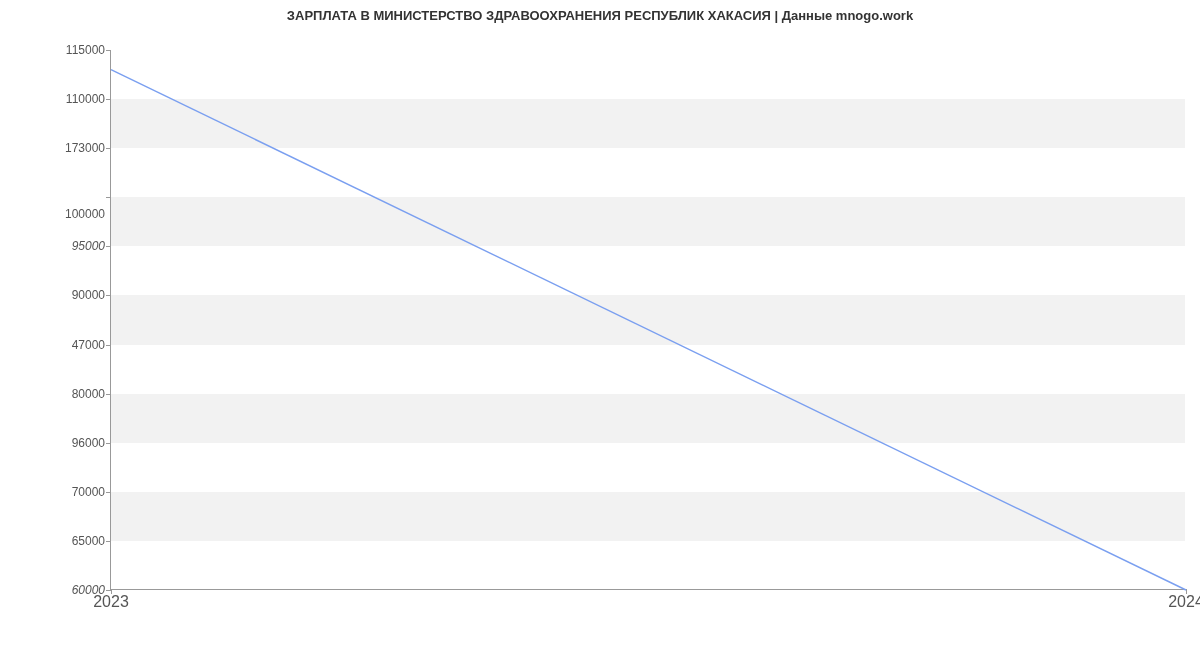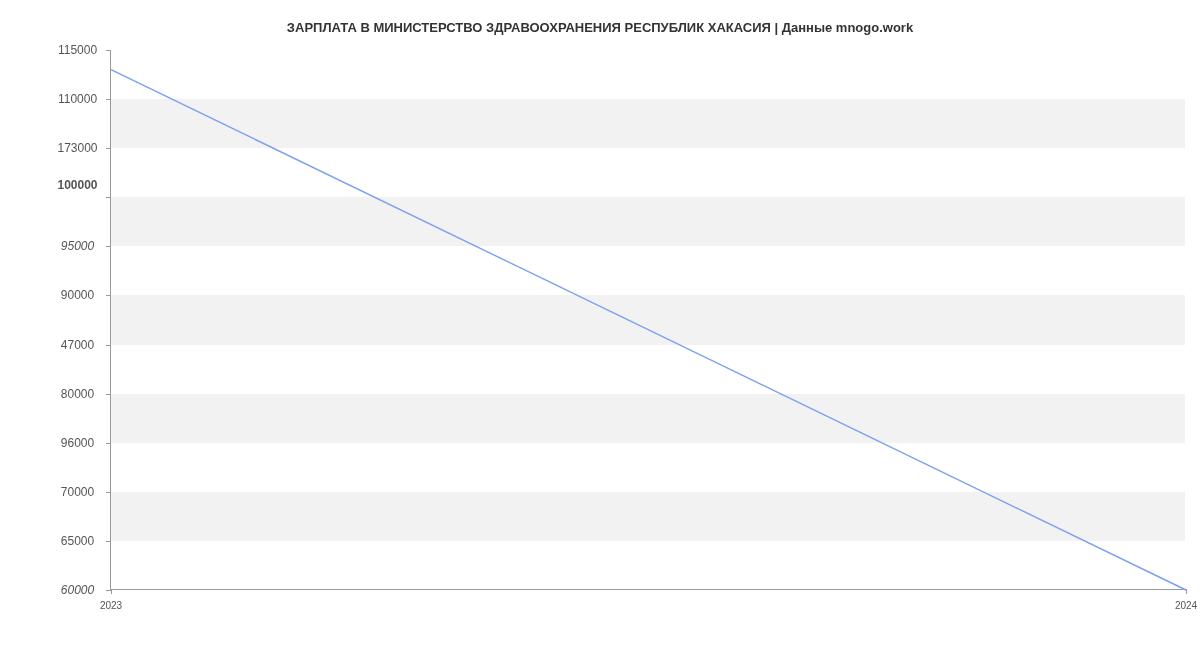--- a/index.html
+++ b/index.html
@@ -8,21 +8,21 @@
       background: #fff;
       width: 1200px;
       height: 650px;
       position: relative;
     }
     .chart-title {
       text-align: center;
       font-size: 13px;
       font-weight: bold;
       color: #333;
-      padding-top: 20px;
+      padding-top: 8px;
     }
     .plot-wrap {
       position: absolute;
       left: 50px;
       top: 40px;
       width: 1135px;
       height: 575px;
     }
     .plot-area {
       position: absolute;
@@ -36,29 +36,29 @@
     .grid-band {
       position: absolute;
       left: 0;
       width: 100%;
       background: #f2f2f2;
     }
     .y-tick {
       position: absolute;
       right: 1080px;
       width: 55px;
-      text-align: center;
+      text-align: right;
       font-size: 12px;
       color: #555;
       transform: translateY(-50%);
     }
     .x-tick {
       position: absolute;
       bottom: -22px;
-      font-size: 10px;
+      font-size: 16px;
       color: #555;
       transform: translateX(-50%);
     }
     .y-axis-tick-mark {
       position: absolute;
       left: -5px;
       width: 5px;
       height: 1px;
       background: #999;
     }
@@ -117,17 +117,17 @@
     </svg>
     </div>
 <div class="y-tick" style="top: 550px; font-style: italic;">60000</div>
     <div class="y-tick" style="top: 500.909px;">65000</div>
     <div class="y-tick" style="top: 451.818px;">70000</div>
     <div class="y-tick" style="top: 402.727px;">96000</div>
     <div class="y-tick" style="top: 353.636px;">80000</div>
     <div class="y-tick" style="top: 304.545px;">47000</div>
     <div class="y-tick" style="top: 255.455px;">90000</div>
     <div class="y-tick" style="top: 206.364px; font-style: italic;">95000</div>
-    <div class="y-tick" style="top: 145px; font-weight: bold;">100000</div>
+    <div class="y-tick" style="top: 174px;">100000</div>
     <div class="y-tick" style="top: 108.182px;">173000</div>
     <div class="y-tick" style="top: 59.0909px;">110000</div>
     <div class="y-tick" style="top: 10px;">115000</div>
   </div>
 
 </body></html>

